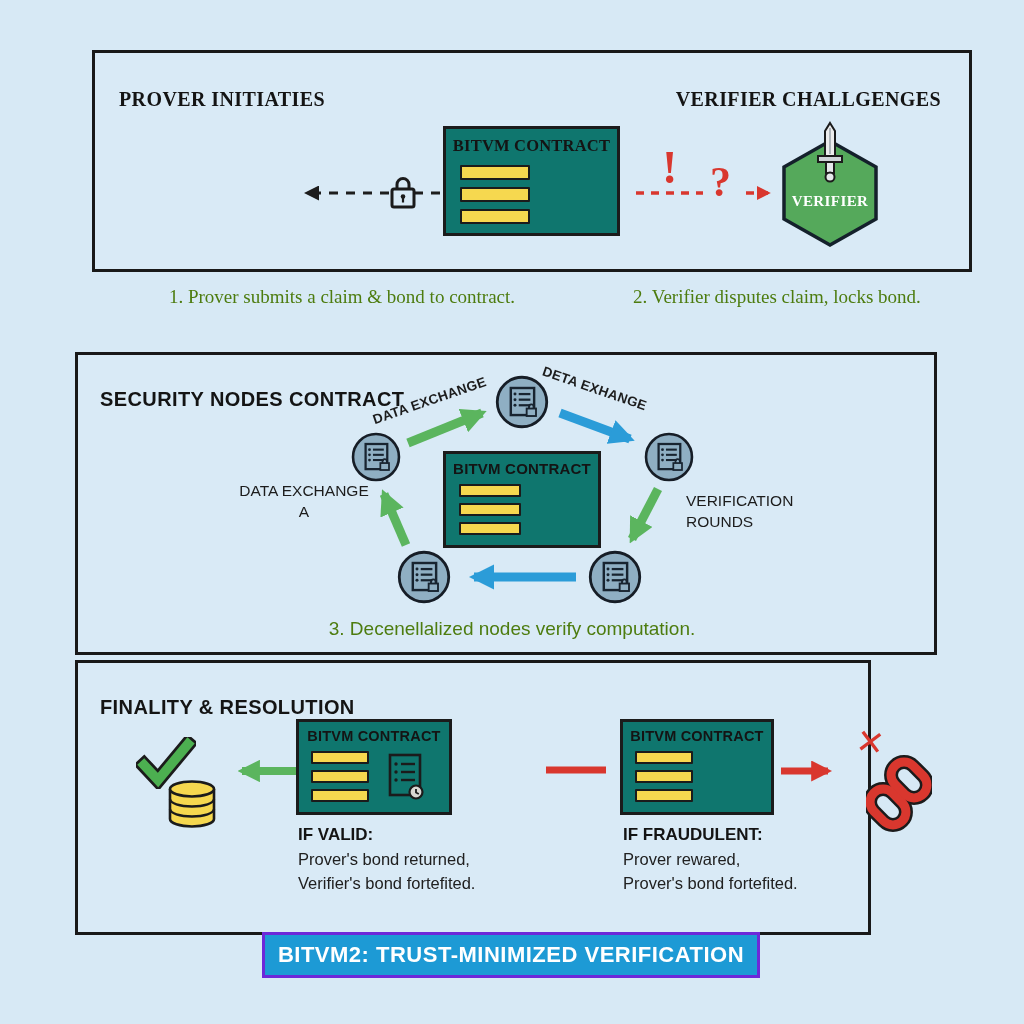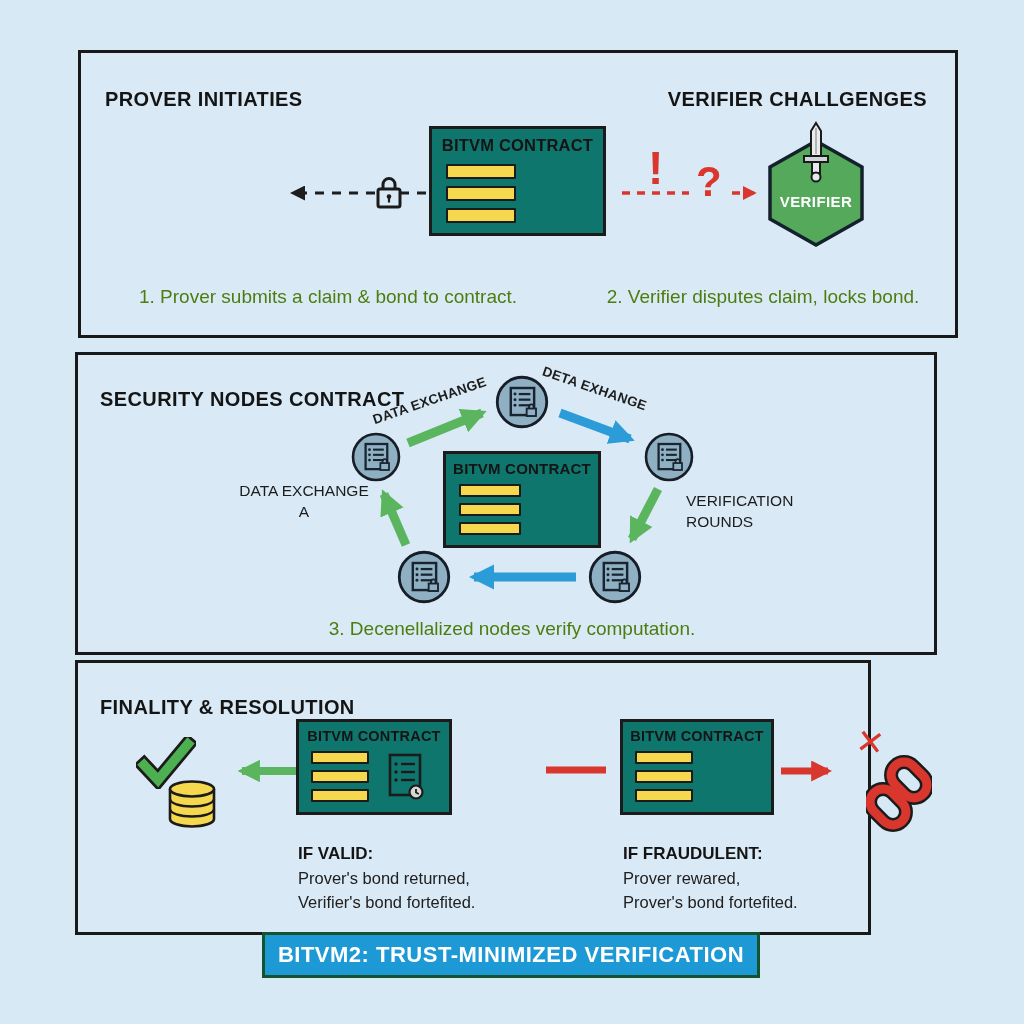--- a/index.html
+++ b/index.html
@@ -10,21 +10,21 @@
     color:#1b1b1b;
     position:relative;
     overflow:hidden;
   }
   .panel{
     position:absolute;
     border:3px solid #191919;
     box-sizing:border-box;
     background:#d9eaf6;
   }
-  #panel1{left:78px;top:50px;width:880px;height:288px;}
+  #panel1{left:92px;top:50px;width:880px;height:222px;font-family:Liberation Serif, serif;}
   #panel2{left:75px;top:352px;width:862px;height:303px;}
   #panel3{left:75px;top:660px;width:796px;height:275px;}
   .panel-title{
     position:absolute;
     font-size:20px;font-weight:bold;letter-spacing:.4px;color:#141414;
     white-space:nowrap;
   }
   .overlay{position:absolute;left:0;top:0;pointer-events:none;}
   .abs{position:absolute;}
   
@@ -48,25 +48,25 @@
     width:70px;height:15px;background:#f6d84f;
     border:2.5px solid #1b1b1b;box-sizing:border-box;border-radius:1px;
   }
   .bars.small .bar{width:62px;height:13px;gap:6px;}
   .contract-row{display:flex;flex-direction:row;align-items:flex-start;}
   
   .caption{font-size:19px;color:#4d7c0f;text-align:center;}
   .mark{font-weight:bold;color:#d9372e;line-height:1;}
   .rot-label{font-size:13.5px;font-weight:600;color:#1c1c1c;white-space:nowrap;letter-spacing:.3px;}
   .node-label{font-size:15.5px;color:#1c1c1c;line-height:1.35;}
-  .result-block{font-size:16.5px;color:#202020;line-height:1.45;margin-top:19px;}
+  .result-block{font-size:16.5px;color:#202020;line-height:1.45;}
   .result-block .head{font-weight:bold;font-size:17px;color:#141414;}
   #banner{
     position:absolute;left:262px;top:932px;width:498px;height:46px;
-    background:#1d9ad5;border:3px solid #14532d;box-sizing:border-box;
+    background:#1d9ad5;border:3px solid #6d28d9;box-sizing:border-box;
     display:flex;align-items:center;justify-content:center;z-index:5;
   }
   #banner span{
     color:#fff;font-weight:bold;font-size:22px;letter-spacing:.5px;white-space:nowrap;
   }
 </style>
 </head>
 <body>
 
 <svg width="0" height="0" style="position:absolute" aria-hidden="true">

